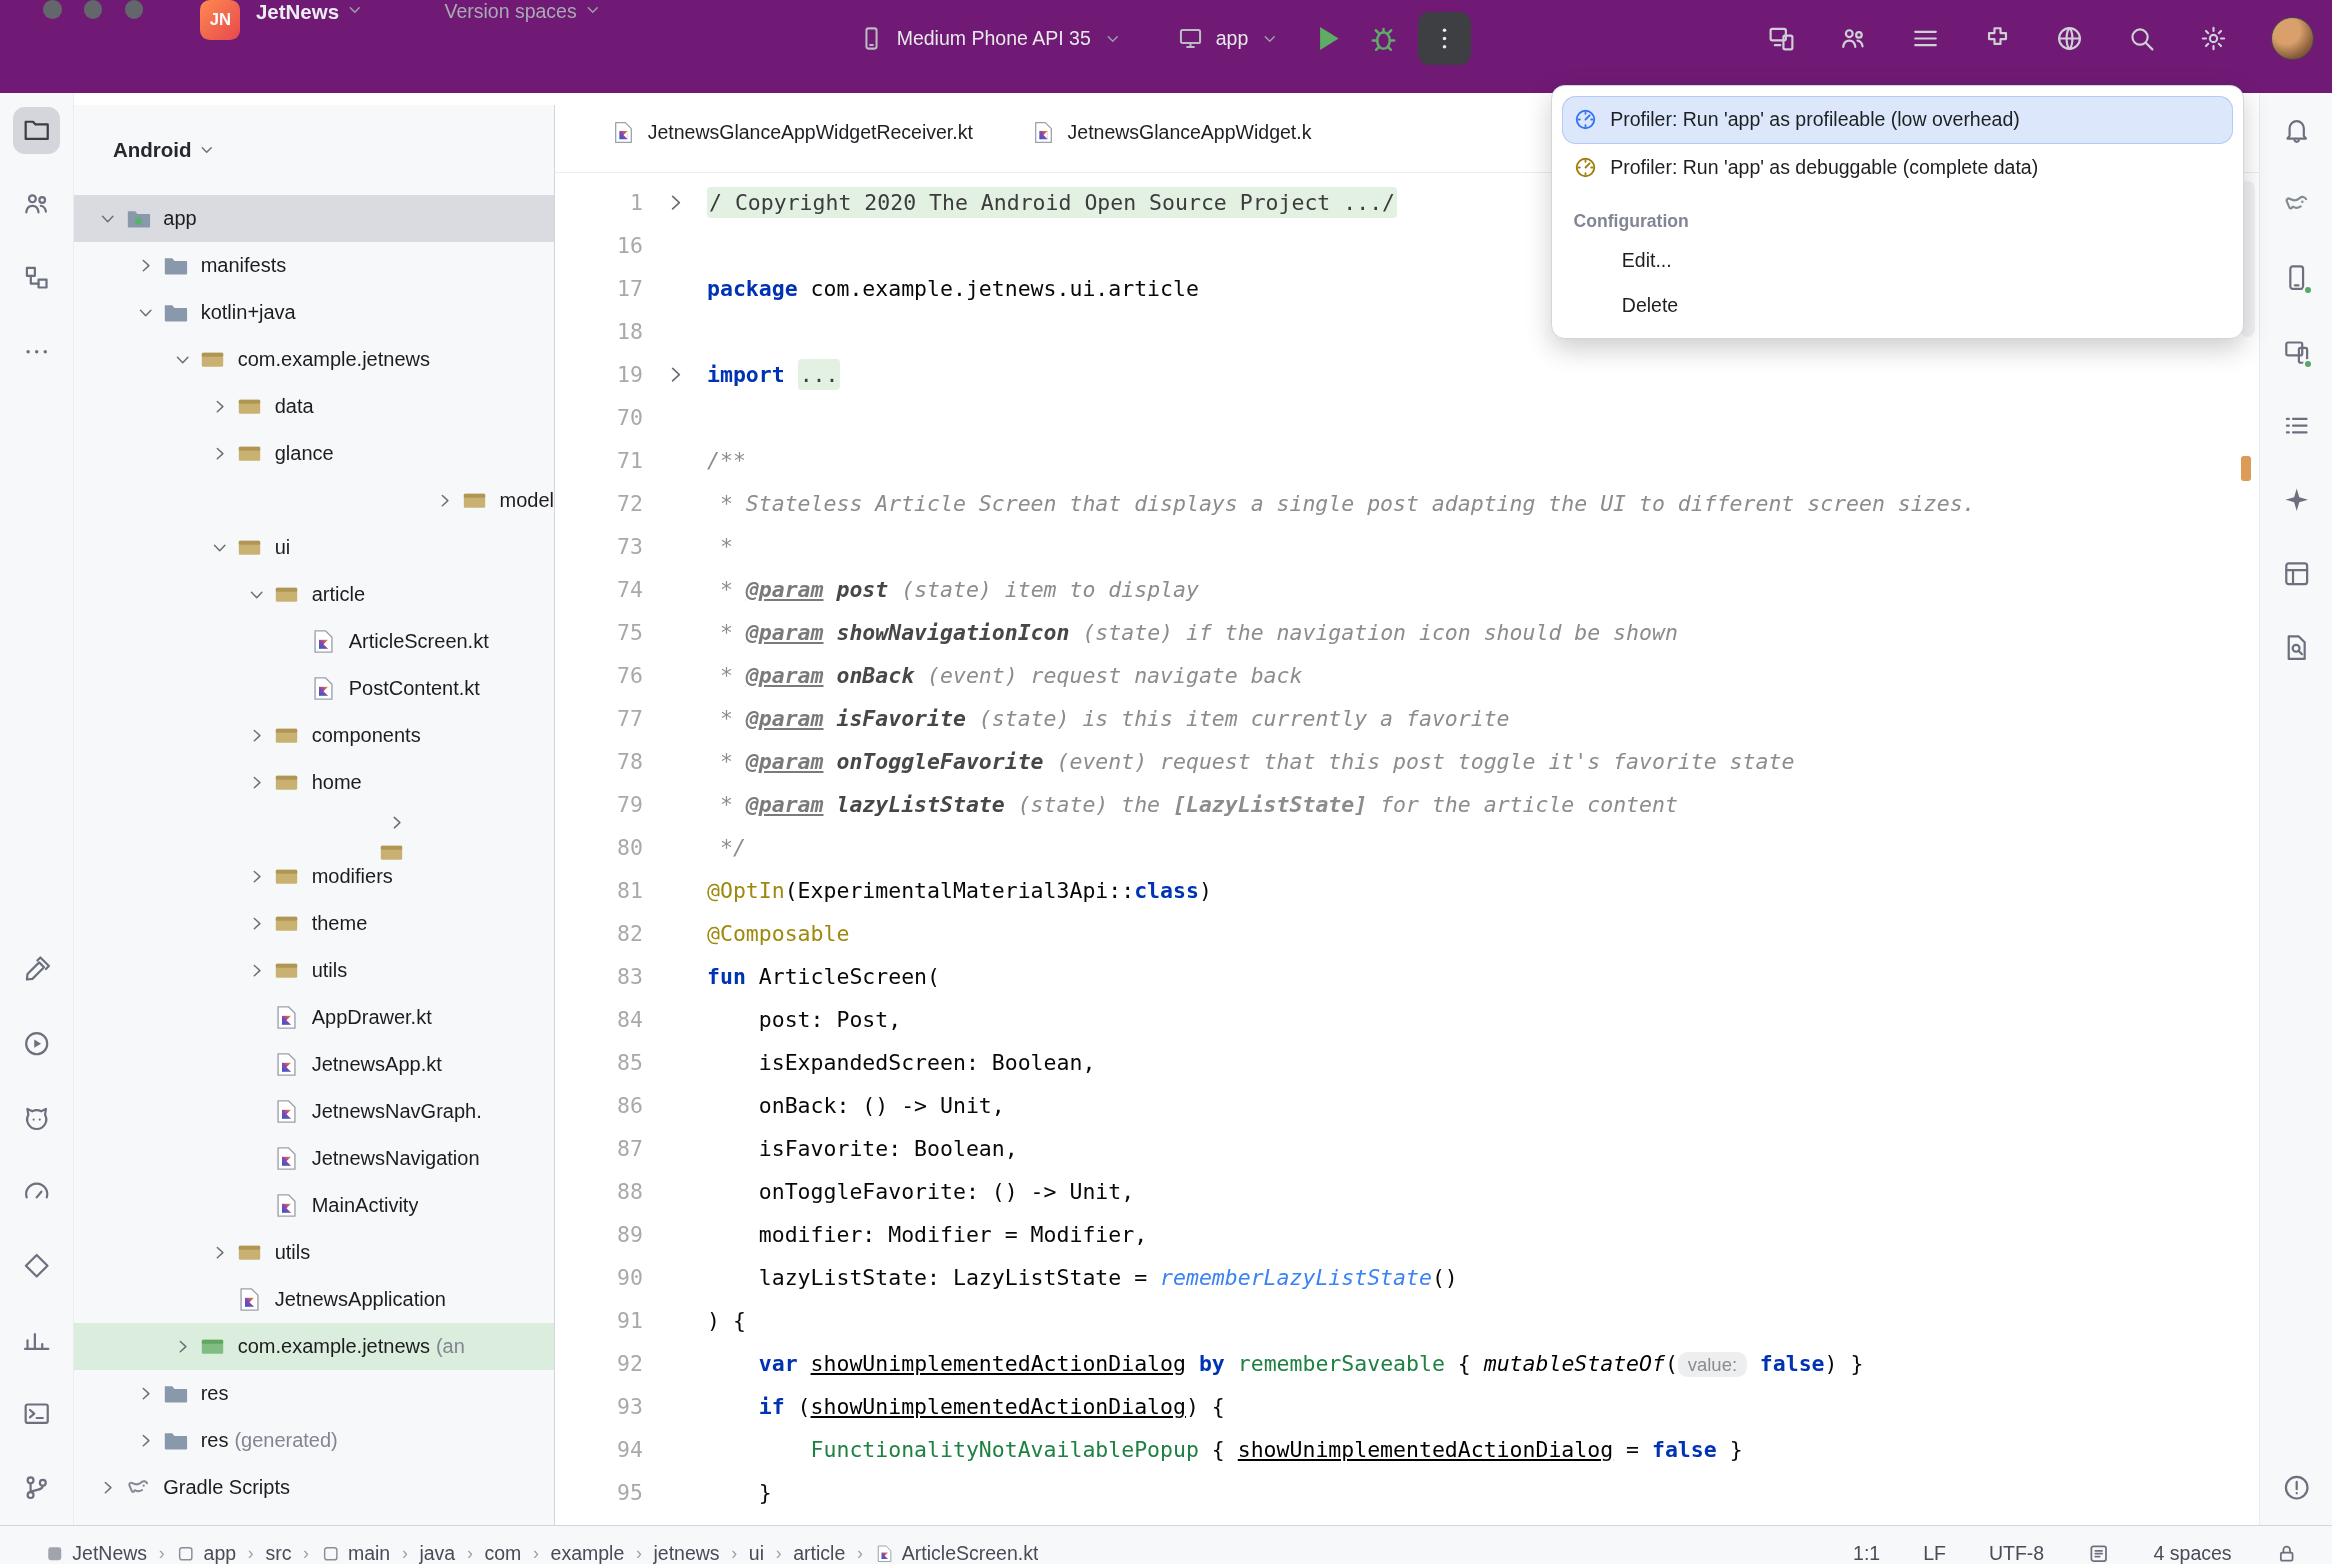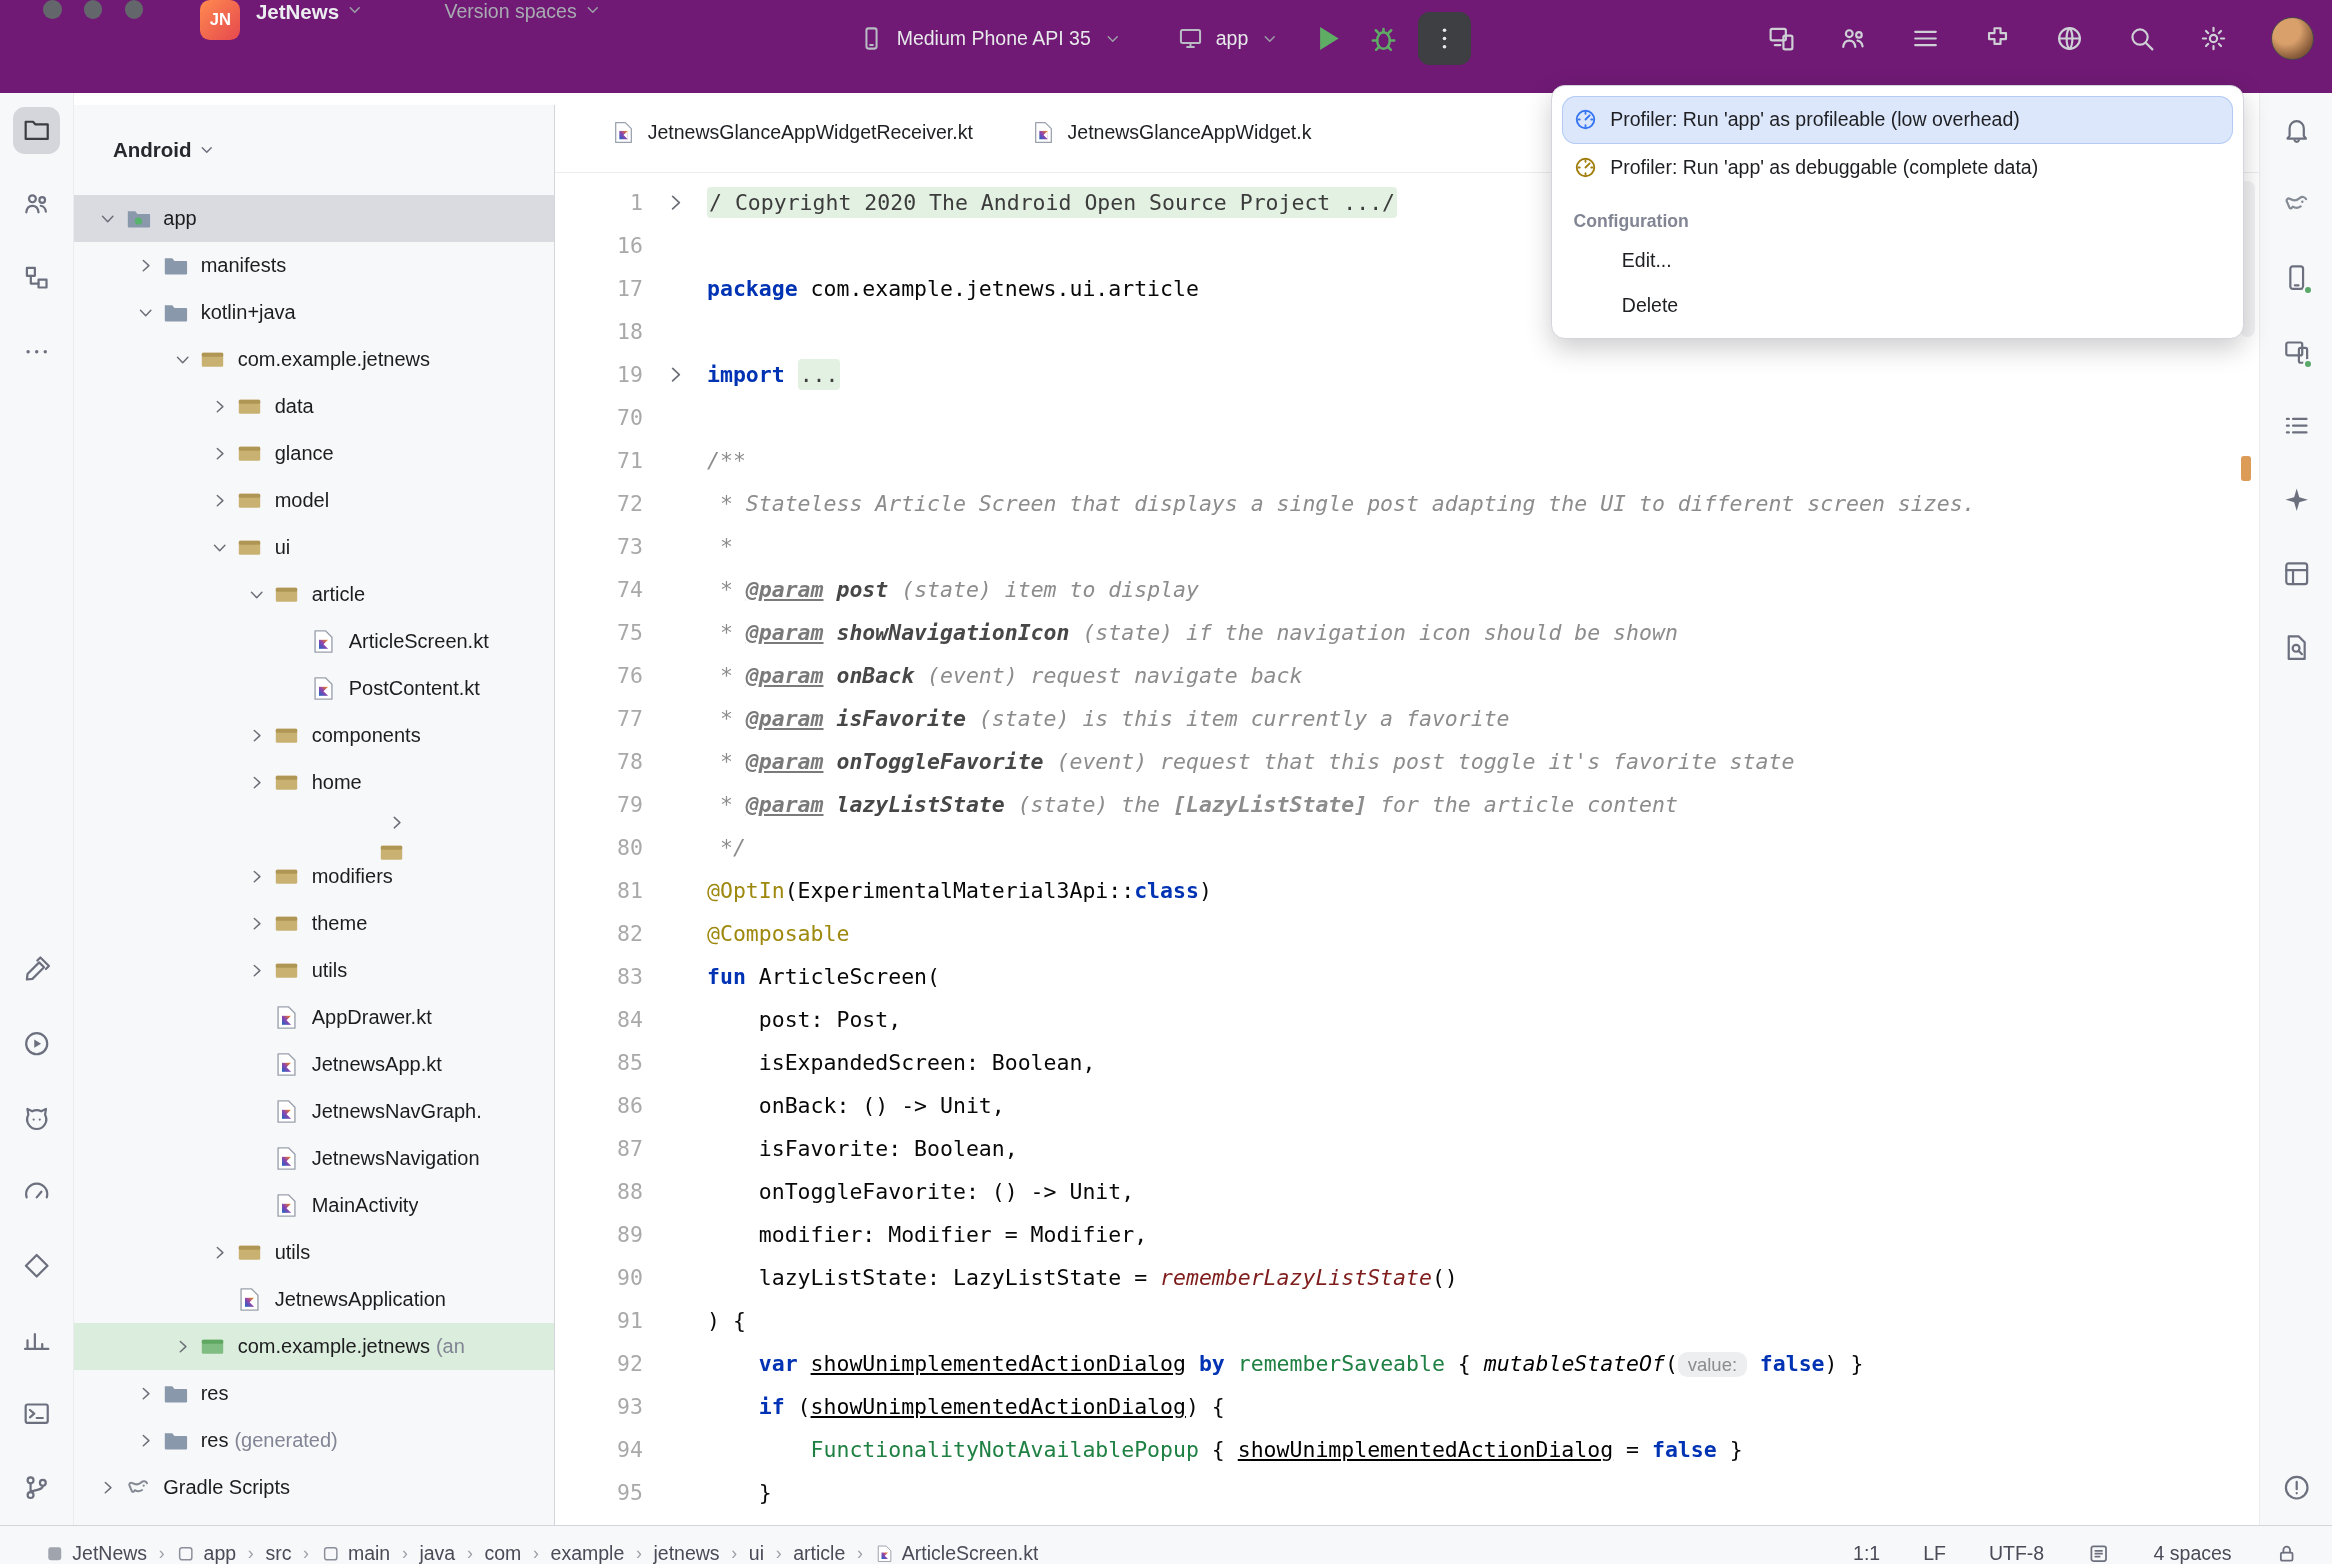--- a/index.html
+++ b/index.html
@@ -81,21 +81,21 @@
   .fmark { width:64px; height:23.4px; flex:0 0 64px; color:#6B6E76; padding:0 20.5px; }
   .ctext { white-space:pre; color:#080808; }
   .s-d  { color:#080808; }
   .s-kw { color:#0033B3; font-weight:bold; }
   .s-cm { color:#8C8C8C; font-style:italic; }
   .s-dt { color:#7A7A7A; font-weight:bold; font-style:italic; text-decoration:underline; }
   .s-dv { color:#474747; font-weight:bold; font-style:italic; }
   .s-db { color:#8C8C8C; font-weight:bold; font-style:italic; }
   .s-an { color:#9E880D; }
   .s-gf { color:#1E8042; }
-  .s-of { color:#7f1d1d; font-style:italic; }
+  .s-of { color:#3b82f6; font-style:italic; }
   .s-un { color:#000; text-decoration:underline; }
   .s-it { color:#000; font-style:italic; }
   .s-hi { background:#EDEEF0; color:#8C8C8C; border-radius:9.8px; padding:2px 9.8px;
     font-size:18.5px; font-family:"Liberation Sans",sans-serif; }
   .s-fo { background:#E3F1E3; color:#3C3C3C; border-radius:3.9px; padding:2.9px 2px; }
   .vcs-tick { position:absolute; right:7.8px; top:363px; width:9.8px; height:25px;
     background:#D78A3B; border-radius:2.9px; opacity:.85; }
   .scroll-track { position:absolute; right:3.9px; top:88px; width:15.6px; height:156px;
     background:#E9EAEC; border-radius:7.8px; opacity:.6; }
 
@@ -414,21 +414,21 @@
             </svg>
           </span>
           <span class="icn ticon">
             <svg viewBox="0 0 24 24">
               <rect x="2.5" y="6" width="19" height="12.5" rx="1.2" style="fill:#C9B171;stroke:none"></rect>
               <rect x="2.5" y="6" width="19" height="3.6" rx="1.2" style="fill:#B09655;stroke:none"></rect>
             </svg>
           </span>
           <span class="tlabel">glance</span>
         </div>
-        <div class="tree-row" style="padding-left: 129px;">
+        <div class="tree-row" style="padding-left: 129px; justify-content: flex-end;">
           <span class="chev">
             <svg viewBox="0 0 24 24">
               <path d="M9 5.5l7 6.5-7 6.5"></path>
             </svg>
           </span>
           <span class="icn ticon">
             <svg viewBox="0 0 24 24">
               <rect x="2.5" y="6" width="19" height="12.5" rx="1.2" style="fill:#C9B171;stroke:none"></rect>
               <rect x="2.5" y="6" width="19" height="3.6" rx="1.2" style="fill:#B09655;stroke:none"></rect>
             </svg>

